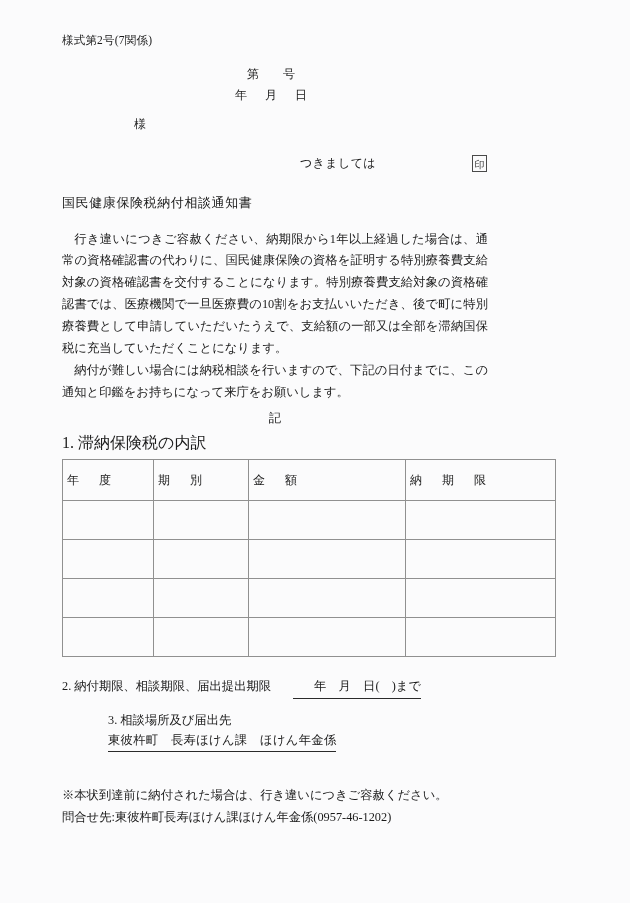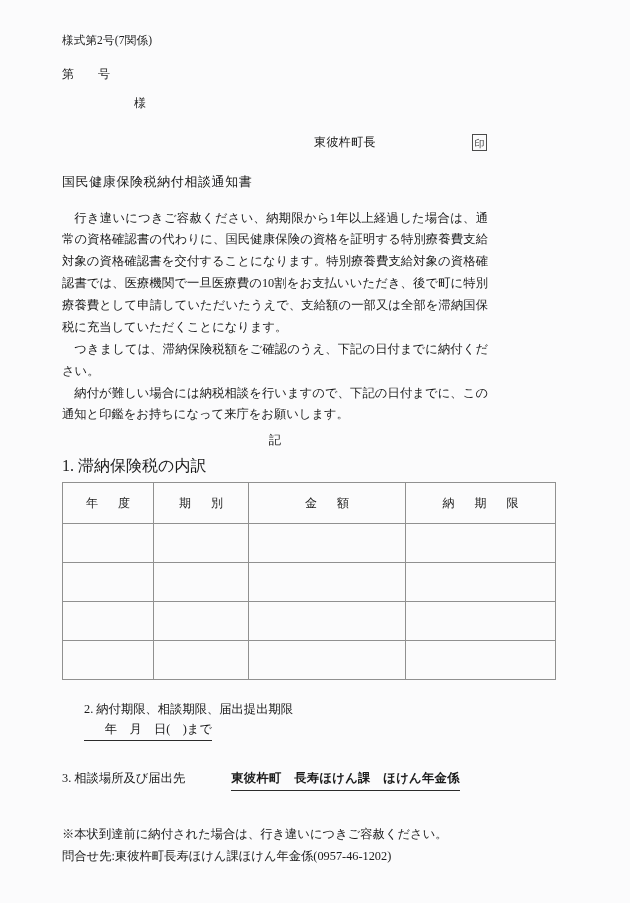--- a/index.html
+++ b/index.html
@@ -25,21 +25,21 @@
   }
 
   
   .form-code {
     font-size: 11.5px;
     letter-spacing: 0.2px;
     line-height: 1.2;
     margin: 0 0 16px 0;
   }
   .doc-meta {
-    text-align: left;
+    text-align: center;
     font-size: 12px;
     line-height: 1.75;
     margin: 16px 0 2px 0;
     padding-right: 8px;
   }
   .doc-meta .meta-line {
     display: block;
     white-space: pre;
   }
   .addressee {
@@ -110,57 +110,56 @@
   table.breakdown {
     border-collapse: collapse;
     width: 493px;
     table-layout: fixed;
     margin: 0;
   }
   table.breakdown td {
     border: 1px solid #909090;
     height: 38px;
     font-size: 12px;
-    text-align: center;
     vertical-align: middle;
     padding: 0;
   }
   table.breakdown tr.header-row td {
     height: 40px;
     letter-spacing: 4px;
     text-indent: 4px;
   }
   col.c-year  { width: 91px; }
   col.c-term  { width: 95px; }
   col.c-amt   { width: 157px; }
   col.c-due   { width: 150px; }
 
   
   .item-row {
     display: flex;
     align-items: baseline;
     font-size: 12.3px;
     line-height: 1.6;
   }
-  .item-deadline { margin-top: 20px; flex-direction: column; }
-  .item-place    { margin-top: 28px; }
+  .item-deadline { margin-top: 20px; }
+  .item-place    { margin-top: 12px; flex-direction: column; }
   .item-label { white-space: pre; }
   .item-value {
     border-bottom: 1px solid #2a2a2a;
     white-space: pre;
     padding-bottom: 1px;
   }
   .item-deadline .item-value {
     margin-left: 22px;
     min-width: 128px;
     text-align: right;
   }
   .item-place .item-value {
     margin-left: 46px;
-    font-weight: bold;
+    font-weight: normal;
     letter-spacing: 0.3px;
   }
 
   
   .footer-notes {
     margin-top: 33px;
     font-size: 12.3px;
     line-height: 1.75;
   }
   .footer-notes p { margin: 0; }
@@ -168,34 +167,34 @@
 </style>
 </head>
 <body>
 
 <div class="page">
 
   <div class="form-code">様式第2号(7関係)</div>
 
   <div class="doc-meta">
     <span class="meta-line">第        号</span>
+    <span class="meta-line">年      月      日</span>
   </div>
 
   <div class="addressee">様</div>
 
   <div class="issuer-row">
-    <span class="issuer-name">東彼杵町長</span>
+    <span class="issuer-name">つきましては</span>
     <span class="seal-box">印</span>
   </div>
 
   <h1 class="doc-title">国民健康保険税納付相談通知書</h1>
 
   <div class="body-text">
     <p>行き違いにつきご容赦ください、納期限から1年以上経過した場合は、通常の資格確認書の代わりに、国民健康保険の資格を証明する特別療養費支給対象の資格確認書を交付することになります。特別療養費支給対象の資格確認書では、医療機関で一旦医療費の10割をお支払いいただき、後で町に特別療養費として申請していただいたうえで、支給額の一部又は全部を滞納国保税に充当していただくことになります。</p>
-    <p>つきましては、滞納保険税額をご確認のうえ、下記の日付までに納付ください。</p>
     <p>納付が難しい場合には納税相談を行いますので、下記の日付までに、この通知と印鑑をお持ちになって来庁をお願いします。</p>
   </div>
 
   <div class="centered-mark">記</div>
 
   <div class="section-heading">1. 滞納保険税の内訳</div>
 
   <table class="breakdown">
     <colgroup>
       <col class="c-year">

